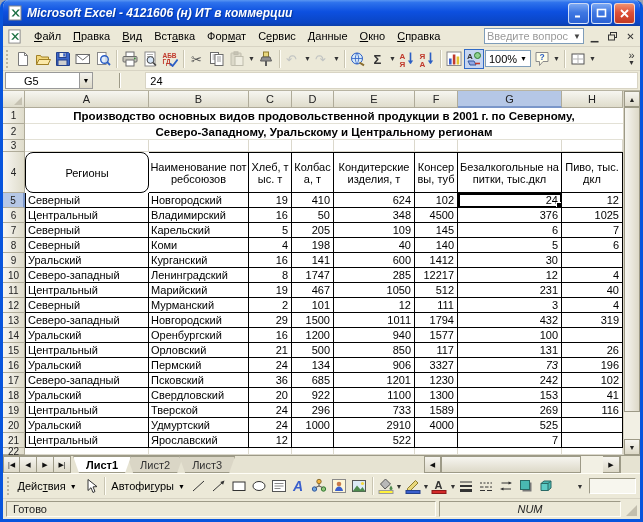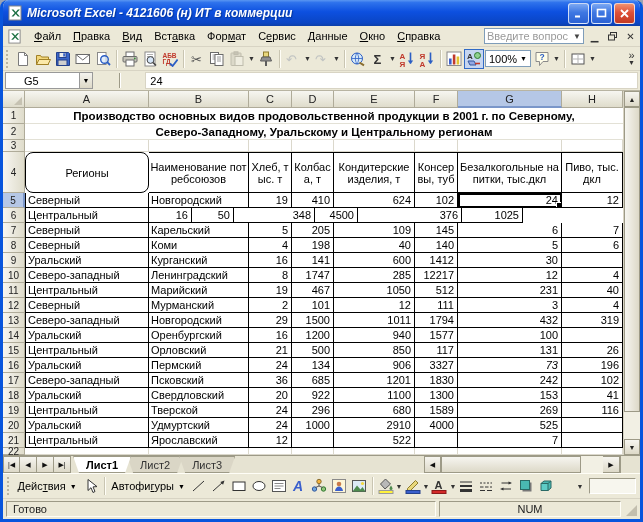--- a/index.html
+++ b/index.html
@@ -100,21 +100,21 @@
   .drawbar{height:26px;display:flex;align-items:center;padding:0 4px;border-top:1px solid #fffef7;
     border-bottom:1px solid #d8d4c4;font-size:11px;}
   .dbtn{display:flex;align-items:center;padding:2px 4px;white-space:nowrap;}
   .dbtn .dd{font-size:7px;margin-left:4px;}
   .dend{width:64px;height:16px;margin-left:6px;background:#F7F6EE;border:1px solid #9d9a87;border-bottom-color:#fff;border-right-color:#fff;}
   
   .statusbar{height:20px;display:flex;align-items:stretch;padding:2px 2px 2px 3px;gap:3px;}
   .spanel{border:1px solid;border-color:#9d9a87 #fffef7 #fffef7 #9d9a87;display:flex;align-items:center;
     font-size:11px;padding:0 6px;color:#222;}
   .spanel.main{flex:1;}
-  .spanel.num{width:182px;justify-content:center;}
+  .spanel.num{width:182px;justify-content:center;font-style:italic;}
   .grip{width:14px;position:relative;}
   .grip:after{content:"";position:absolute;right:1px;bottom:1px;width:0;height:0;
     border-left:11px solid transparent;border-bottom:11px solid #c2beae;}
 </style>
 </head>
 <body>
 
 <div class="window">
 
   <div class="titlebar">
@@ -444,20 +444,21 @@
           <div class="c tb right" style="width: 43px;">19</div>
           <div class="c tb right" style="width: 42px;">410</div>
           <div class="c tb right" style="width: 81px;">624</div>
           <div class="c tb right" style="width: 43px;">102</div>
           <div class="c tb right selcell" style="width: 104px;">24</div>
           <div class="c tb right" style="width: 61px;">12</div>
         </div>
         <div class="grow" style="height: 15px;">
           <div class="rh">6</div>
           <div class="c tb left first" style="width: 124px;">Центральный</div>
+          <div class="c tb left" style="width: 100px;">Владимирский</div>
           <div class="c tb right" style="width: 43px;">16</div>
           <div class="c tb right" style="width: 42px;">50</div>
           <div class="c tb right" style="width: 81px;">348</div>
           <div class="c tb right" style="width: 43px;">4500</div>
           <div class="c tb right" style="width: 104px;">376</div>
           <div class="c tb right" style="width: 61px;">1025</div>
         </div>
         <div class="grow" style="height: 15px;">
           <div class="rh">7</div>
           <div class="c tb left first" style="width: 124px;">Северный</div>
@@ -568,42 +569,42 @@
           <div class="c tb right" style="width: 104px; font-style: italic;">73</div>
           <div class="c tb right" style="width: 61px;">196</div>
         </div>
         <div class="grow" style="height: 15px;">
           <div class="rh">17</div>
           <div class="c tb left first" style="width: 124px;">Северо-западный</div>
           <div class="c tb left" style="width: 100px;">Псковский</div>
           <div class="c tb right" style="width: 43px;">36</div>
           <div class="c tb right" style="width: 42px;">685</div>
           <div class="c tb right" style="width: 81px;">1201</div>
-          <div class="c tb right" style="width: 43px;">1830</div>
+          <div class="c tb right" style="width: 43px;">1230</div>
           <div class="c tb right" style="width: 104px;">242</div>
           <div class="c tb right" style="width: 61px;">102</div>
         </div>
         <div class="grow" style="height: 15px;">
           <div class="rh">18</div>
           <div class="c tb left first" style="width: 124px;">Уральский</div>
           <div class="c tb left" style="width: 100px;">Свердловский</div>
           <div class="c tb right" style="width: 43px;">20</div>
           <div class="c tb right" style="width: 42px;">922</div>
           <div class="c tb right" style="width: 81px;">1100</div>
           <div class="c tb right" style="width: 43px;">1300</div>
           <div class="c tb right" style="width: 104px;">153</div>
           <div class="c tb right" style="width: 61px;">41</div>
         </div>
         <div class="grow" style="height: 15px;">
           <div class="rh">19</div>
           <div class="c tb left first" style="width: 124px;">Центральный</div>
           <div class="c tb left" style="width: 100px;">Тверской</div>
           <div class="c tb right" style="width: 43px;">24</div>
           <div class="c tb right" style="width: 42px;">296</div>
-          <div class="c tb right" style="width: 81px;">680</div>
+          <div class="c tb right" style="width: 81px;">733</div>
           <div class="c tb right" style="width: 43px;">1589</div>
           <div class="c tb right" style="width: 104px;">269</div>
           <div class="c tb right" style="width: 61px;">116</div>
         </div>
         <div class="grow" style="height: 15px;">
           <div class="rh">20</div>
           <div class="c tb left first" style="width: 124px;">Уральский</div>
           <div class="c tb left" style="width: 100px;">Удмуртский</div>
           <div class="c tb right" style="width: 43px;">24</div>
           <div class="c tb right" style="width: 42px;">1000</div>

